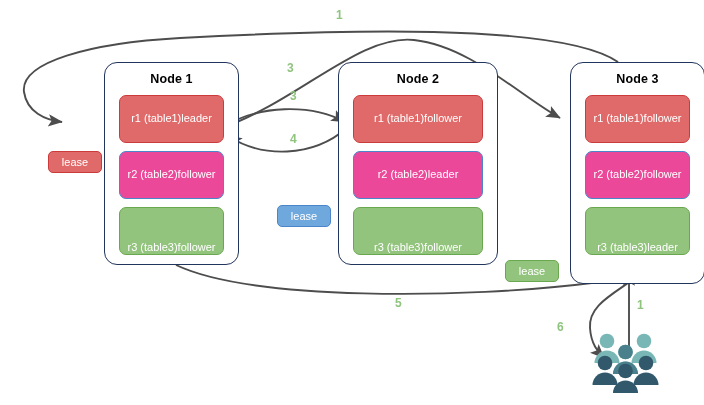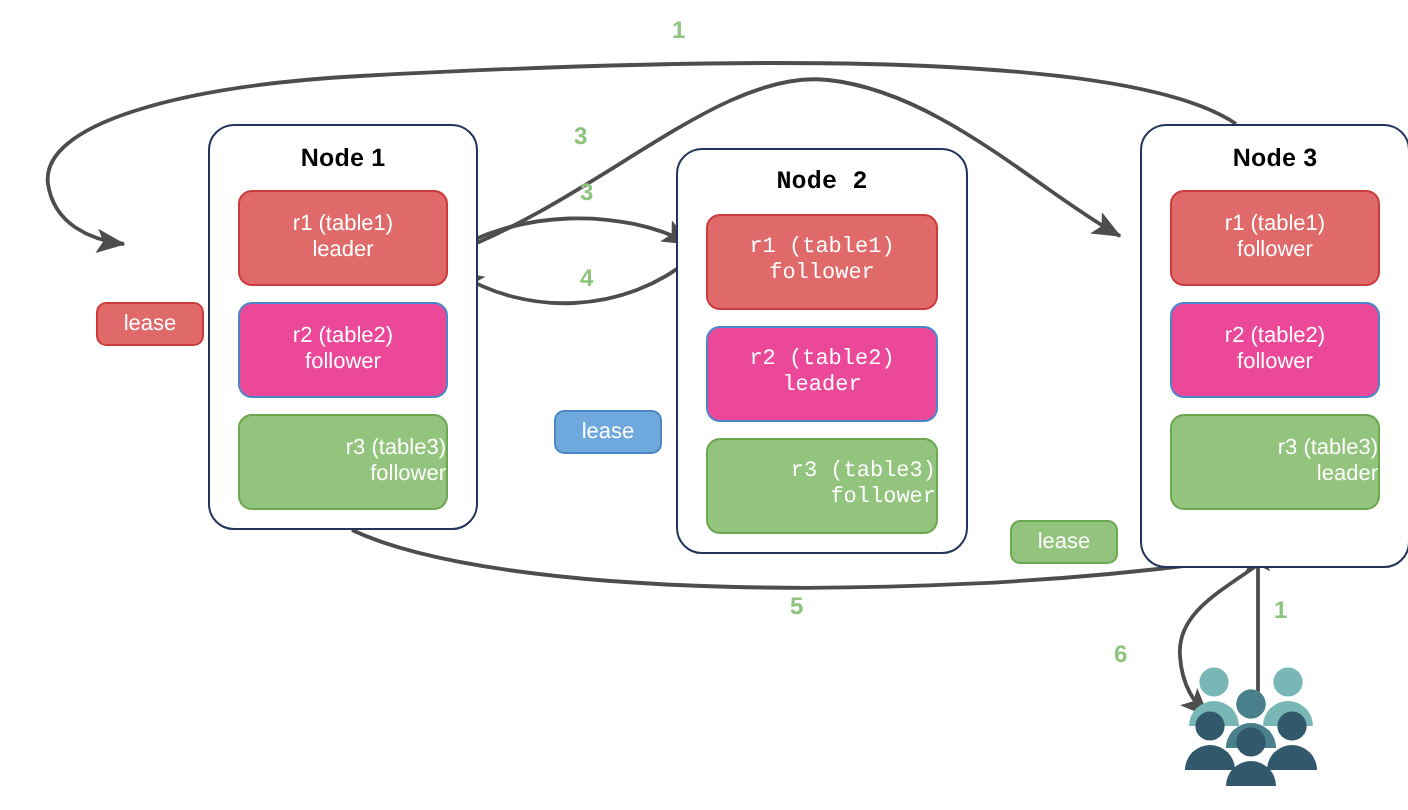--- a/index.html
+++ b/index.html
@@ -45,21 +45,21 @@
     letter-spacing: .1px;
   }
   .replica {
     position: absolute;
     left: 14px;
     right: 14px;
     height: 48px;
     box-sizing: border-box;
     border-radius: 7px;
     display: flex;
-    flex-direction: column;
+    flex-direction: row;
     align-items: center;
     justify-content: center;
     line-height: 1.22;
     font-size: 11px;
     color: #ffffff;
   }
   .replica .rl1, .replica .rl2 { display: block; }
   .rep-red   { background: #e06a6a; border: 1.4px solid #cc3b3b; }
   .rep-blue  { background: #ec4899; border: 1.4px solid #4a86c8; }
   .rep-green { background: #93c47d; border: 1.4px solid #6aa84f; }
@@ -148,21 +148,21 @@
     <div class="replica rep-blue r-row-2">
       <span class="rl1">r2 (table2)</span>
       <span class="rl2">follower</span>
     </div>
     <div class="replica rep-green r-row-3">
       <span class="rl1">r3 (table3)</span>
       <span class="rl2">follower</span>
     </div>
   </div>
 
-  <div class="node-box" style="left:338px; top:74px; width:146px; height:203px;font-family:Liberation Mono, monospace;">
+  <div class="node-box" style="left:338px; top:62px; width:160px; height:203px;">
     <div class="node-title">Node 2</div>
     <div class="replica rep-red r-row-1">
       <span class="rl1">r1 (table1)</span>
       <span class="rl2">follower</span>
     </div>
     <div class="replica rep-blue r-row-2">
       <span class="rl1">r2 (table2)</span>
       <span class="rl2">leader</span>
     </div>
     <div class="replica rep-green r-row-3">

